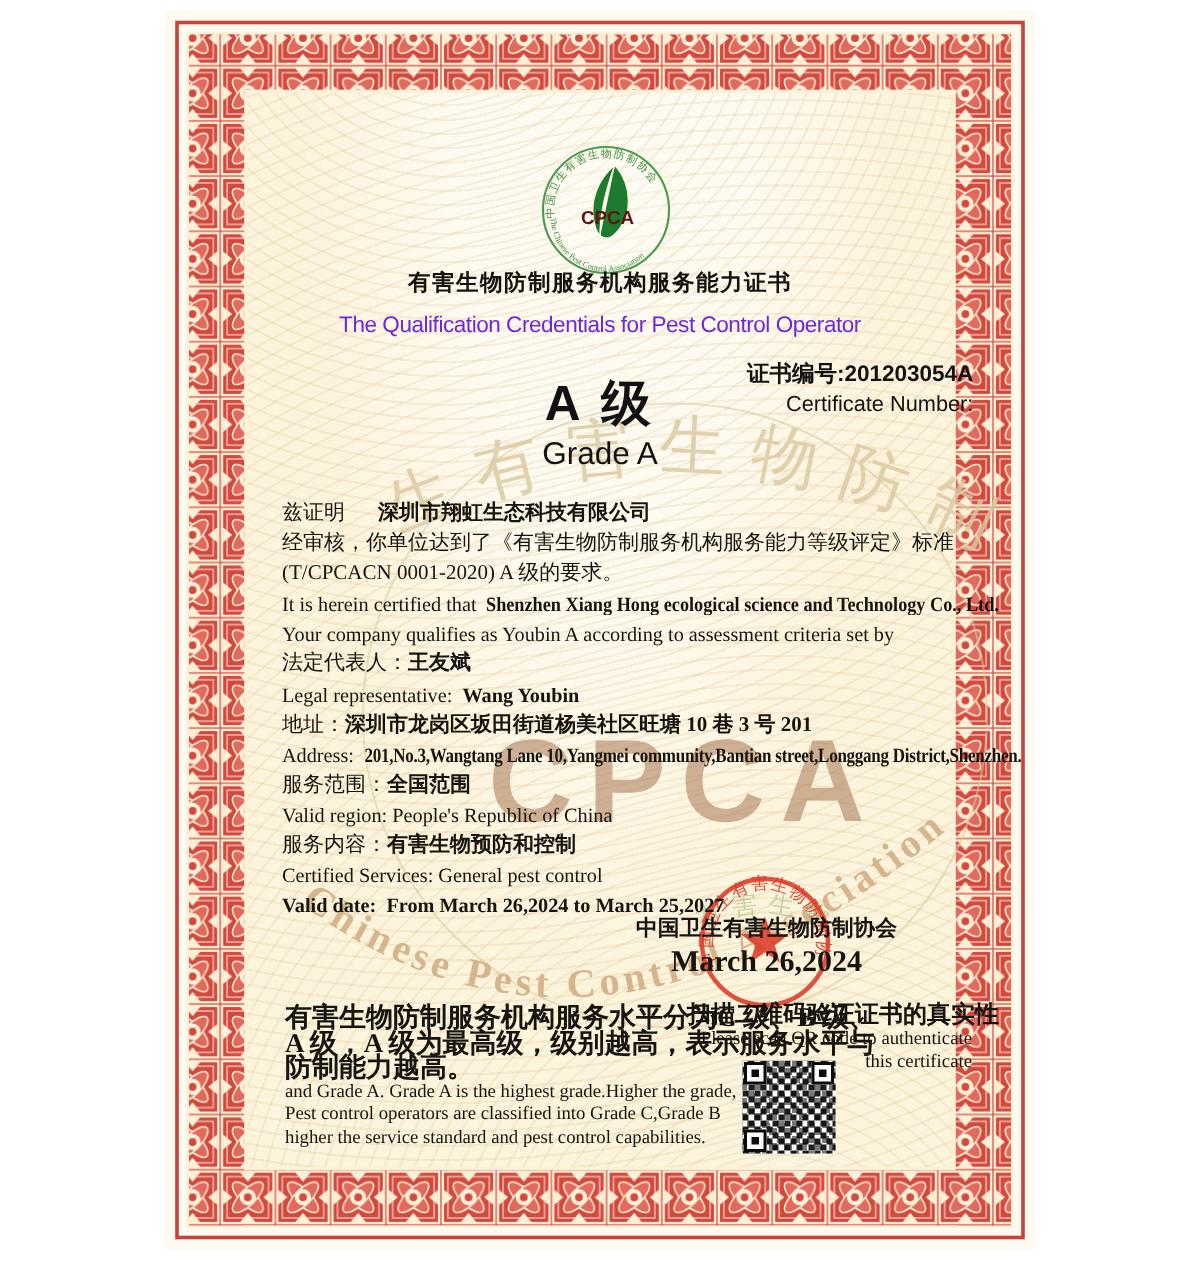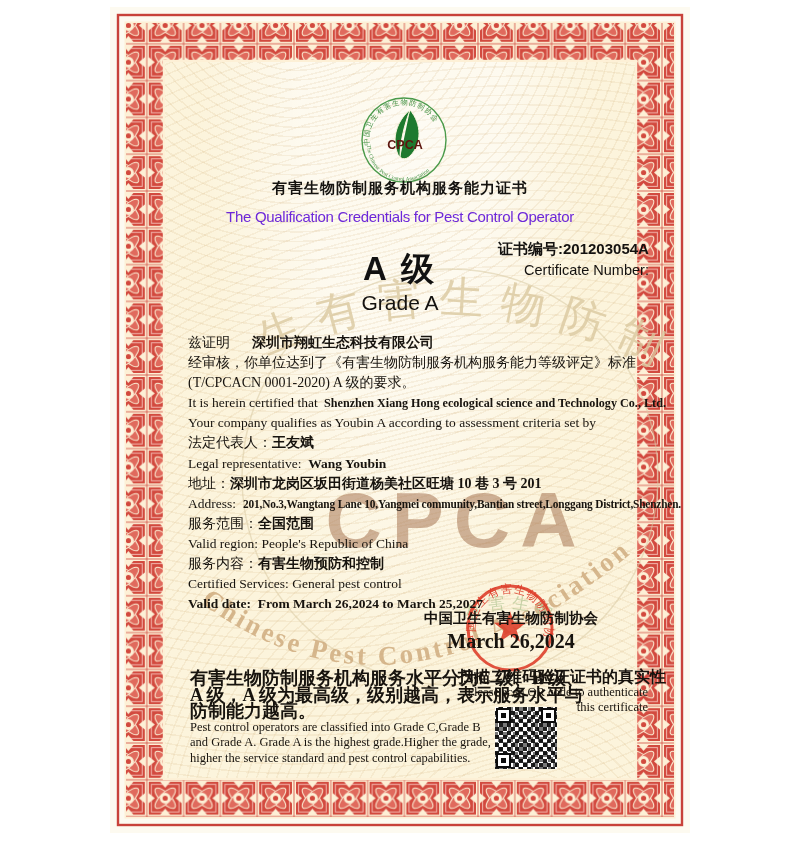--- a/index.html
+++ b/index.html
@@ -165,22 +165,22 @@
 
   <div class="abs issuer">
     <div class="nm">中国卫生有害生物防制协会</div>
     <div class="dte">March 26,2024</div>
   </div>
 
   <div class="abs foot-l">
     <div class="cn">有害生物防制服务机构服务水平分为C 级、B 级、</div>
     <div class="cn">A 级，A 级为最高级，级别越高，表示服务水平与</div>
     <div class="cn">防制能力越高。</div>
+    <div class="en">and Grade A. Grade A is the highest grade.Higher the grade,</div>
     <div class="en">Pest control operators are classified into Grade C,Grade B</div>
-    <div class="en">and Grade A. Grade A is the highest grade.Higher the grade,</div>
     <div class="en">higher the service standard and pest control capabilities.</div>
   </div>
 
   <div class="abs foot-r">
     <div class="cn">扫描二维码验证证书的真实性</div>
     <div class="en">Please scan QR code to authenticate</div>
     <div class="en">this certificate</div>
   </div>
 
   <div class="qr">

